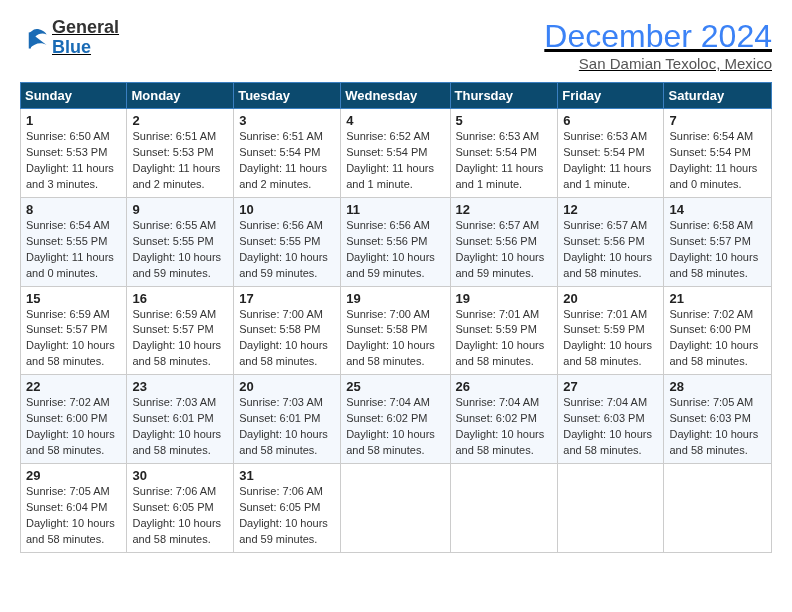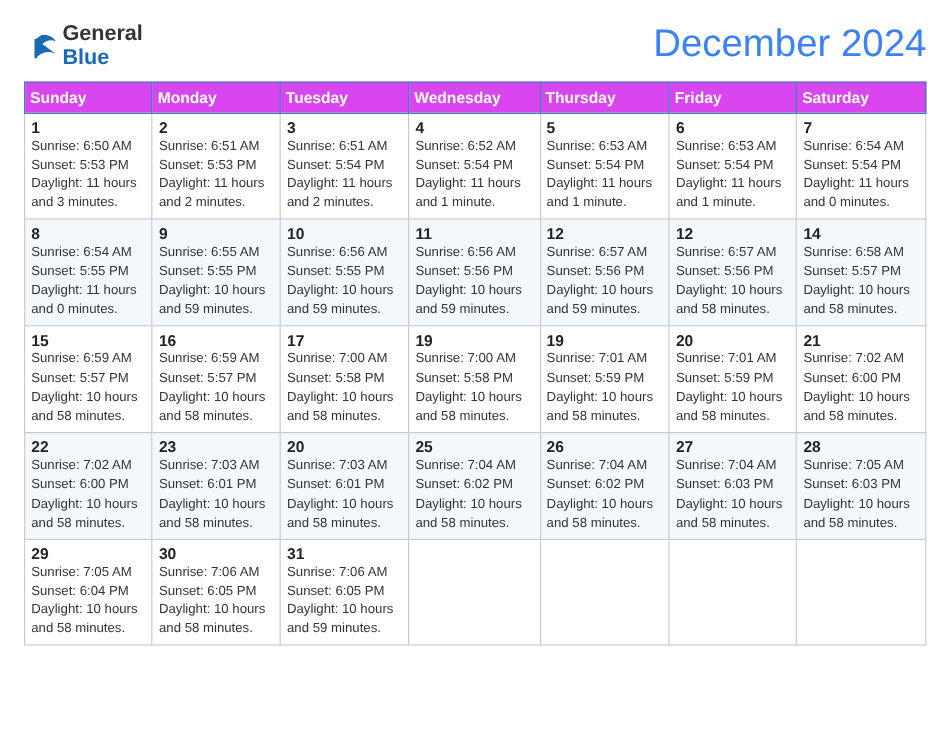--- a/index.html
+++ b/index.html
@@ -12,20 +12,21 @@
     }
     .page {
       width: 792px;
       padding: 18px 20px 10px 20px;
     }
     .header {
       display: flex;
       justify-content: space-between;
       align-items: flex-start;
       margin-bottom: 10px;
+      text-decoration: underline;
     }
     .logo {
       display: flex;
       align-items: center;
     }
     .logo-text {
       font-size: 18px;
       font-weight: bold;
       line-height: 1.1;
     }
@@ -48,21 +49,21 @@
       font-size: 15px;
       font-weight: normal;
       color: #555;
     }
     .calendar {
       width: 100%;
       border-collapse: collapse;
       font-size: 11px;
     }
     .calendar th {
-      background: #d946ef;
+      background: #0c4a6e;
       color: #fff;
       padding: 5px 4px;
       text-align: left;
       font-size: 13px;
       font-weight: bold;
       border: 1px solid #3a7fc1;
     }
     .calendar td {
       border: 1px solid #ccc;
       padding: 4px 5px;
@@ -102,20 +103,21 @@
         <path d="M20 8 C25 5, 36 10, 38 15 C32 12, 26 14, 22 18 L38 30 C30 25, 20 28, 14 35 L14 12 Z" fill="#1a6bb5"></path>
         <path d="M14 12 L14 35" stroke="#1a6bb5" stroke-width="3" fill="none"></path>
       </svg>
       <div class="logo-text">
         <span class="general">General</span><br>
         <span class="blue">Blue</span>
       </div>
     </div>
     <div class="title-block">
       <h1>December 2024</h1>
+      <h2>San Damian Texoloc, Mexico</h2>
     </div>
   </div>
 
   <table class="calendar">
     <thead>
       <tr>
         <th>Sunday</th>
         <th>Monday</th>
         <th>Tuesday</th>
         <th>Wednesday</th>

